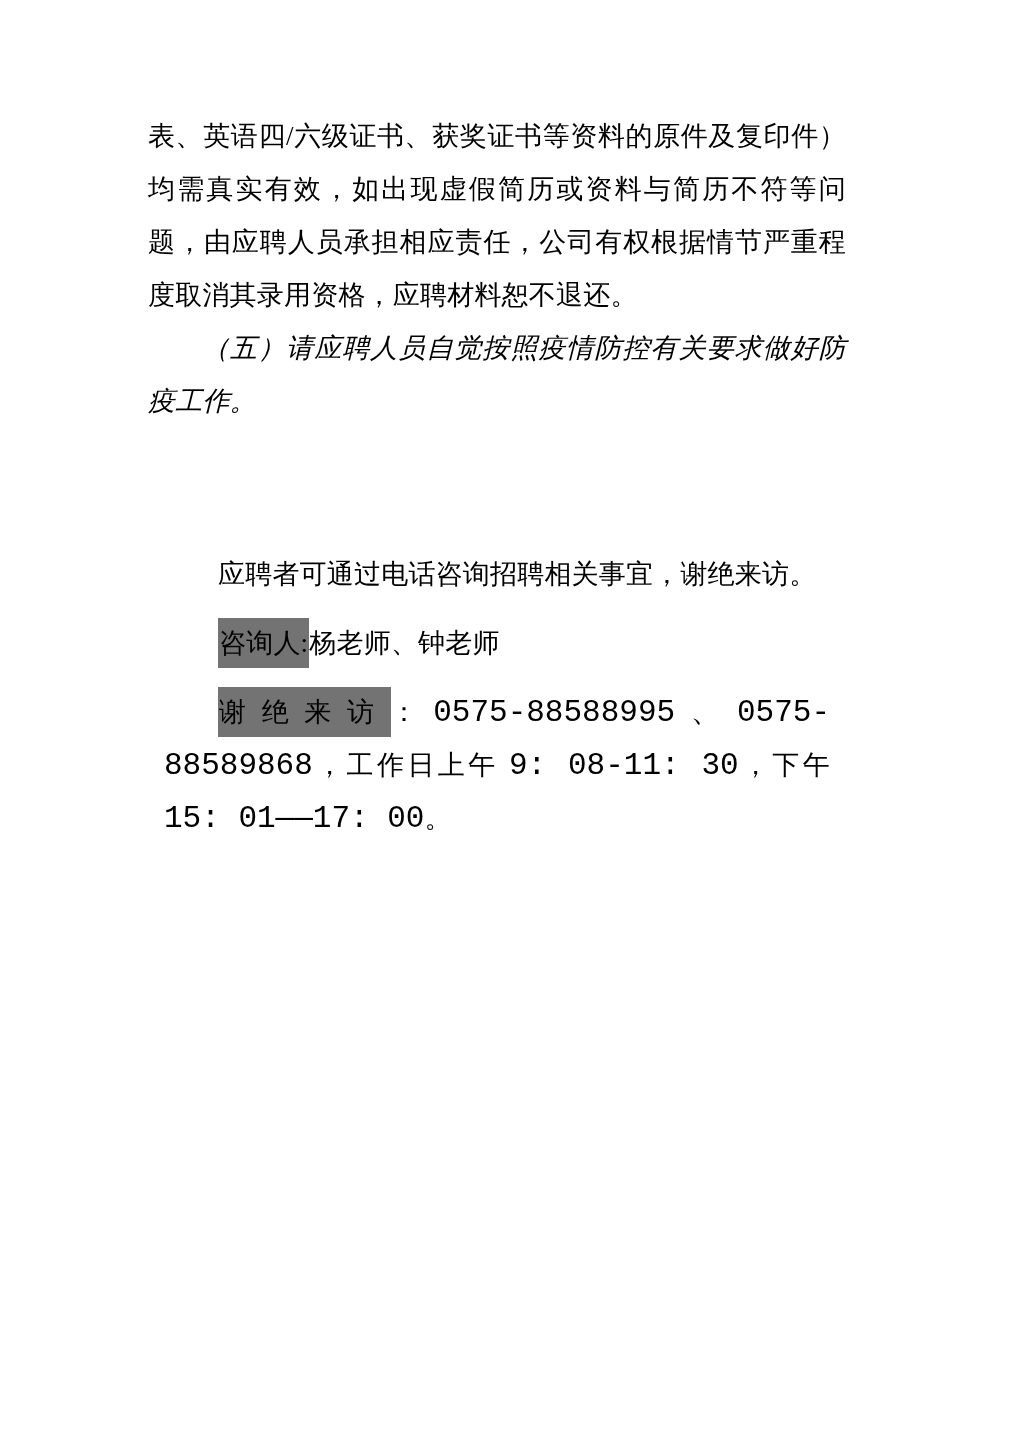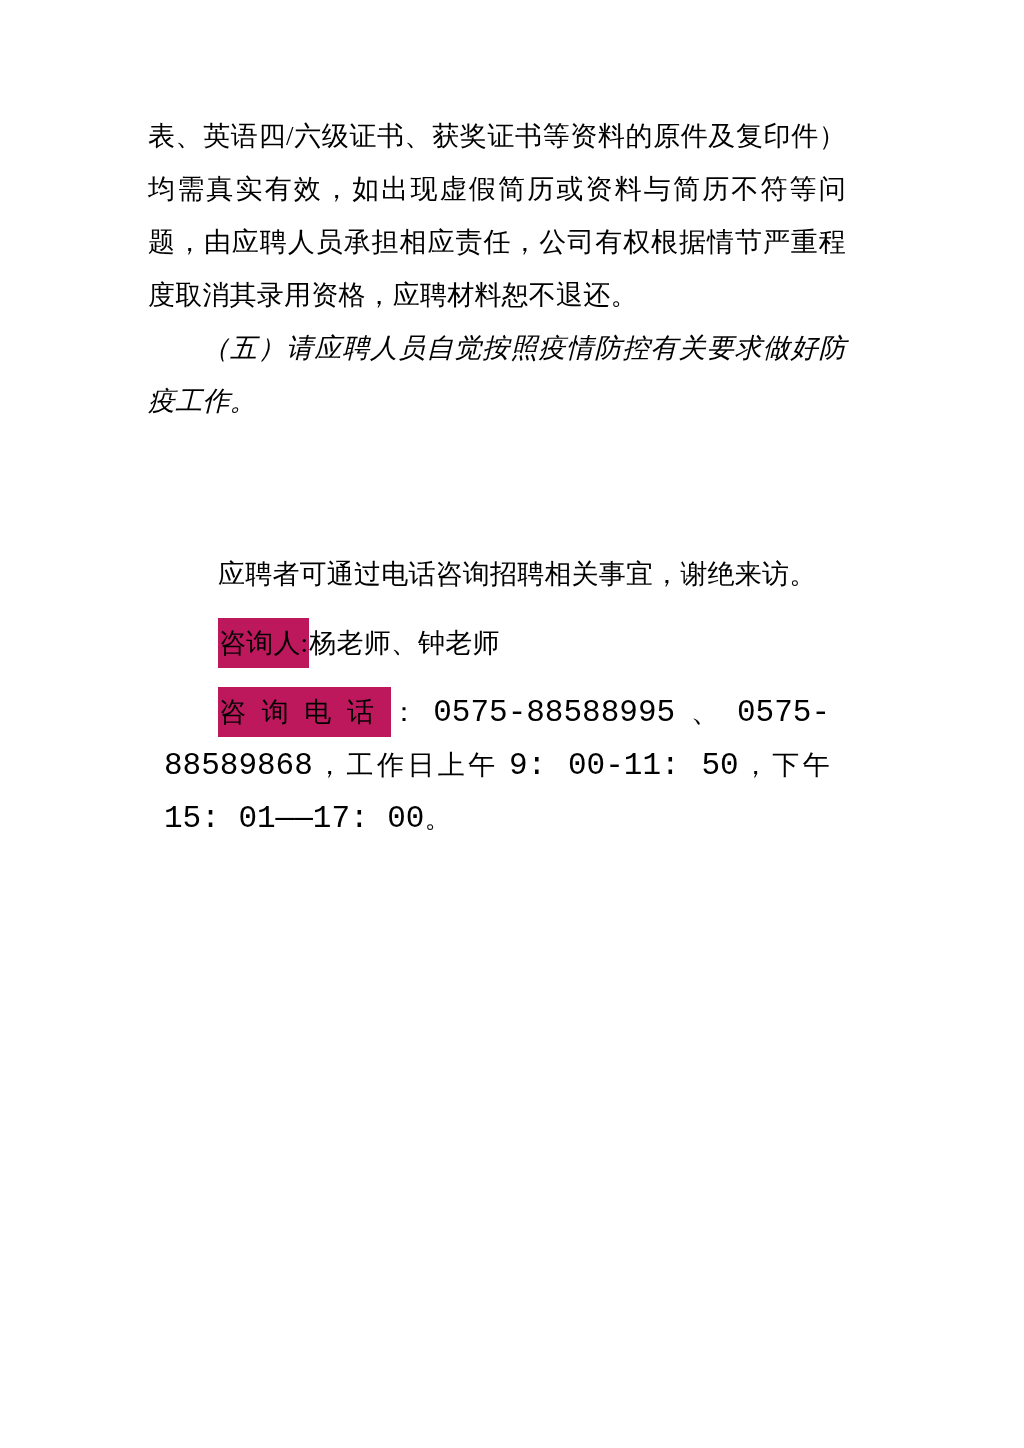--- a/index.html
+++ b/index.html
@@ -48,21 +48,21 @@
   .contact-line {
     margin: 16px;
     padding: 0;
     font-size: 27px;
     line-height: 53px;
   }
   .contact-line.indent {
     text-indent: 54px;
   }
   .hl {
-    background-color: #be185d;
+    background-color: #737373;
     padding: 10px 1px;
   }
   .mono {
     font-family: "Liberation Mono", "DejaVu Sans Mono", monospace;
     font-size: 31px;
     letter-spacing: 0px;
   }
   .nowrap { white-space: nowrap; }
 </style>
 </head>
@@ -77,19 +77,19 @@
     <p class="para indent2">（五）请应聘人员自觉按照疫情防控有关要求做好防疫工作。</p>
 
     <div class="spacer-block"></div>
 
     <div class="contact-block">
 
       <p class="contact-line indent">应聘者可通过电话咨询招聘相关事宜，谢绝来访。</p>
 
       <p class="contact-line indent"><span class="hl">咨询人:</span><span>杨老师、钟老师</span></p>
 
-      <p class="contact-line indent"><span class="hl">咨询电话</span><span>：</span><span class="mono">0575-88588995、0575-88589868</span><span>，工作日上午 </span><span class="mono nowrap">9: 00-11: 50</span><span>，下午 </span><span class="mono nowrap">15: 01——17: 00</span><span>。</span></p>
+      <p class="contact-line indent"><span class="hl">谢绝来访</span><span>：</span><span class="mono">0575-88588995、0575-88589868</span><span>，工作日上午 </span><span class="mono nowrap">9: 08-11: 30</span><span>，下午 </span><span class="mono nowrap">15: 01——17: 00</span><span>。</span></p>
 
     </div>
 
   </div>
 
 </div>
 
 </body></html>

